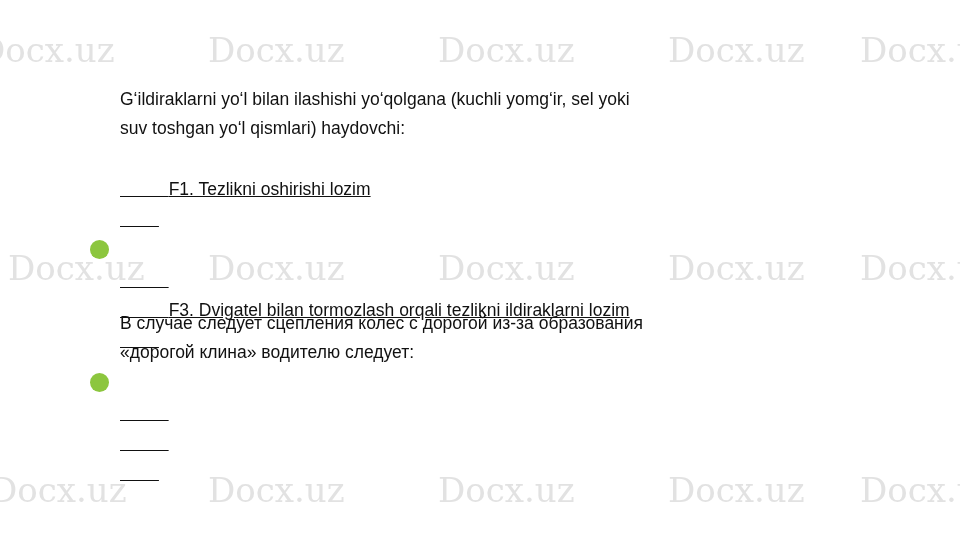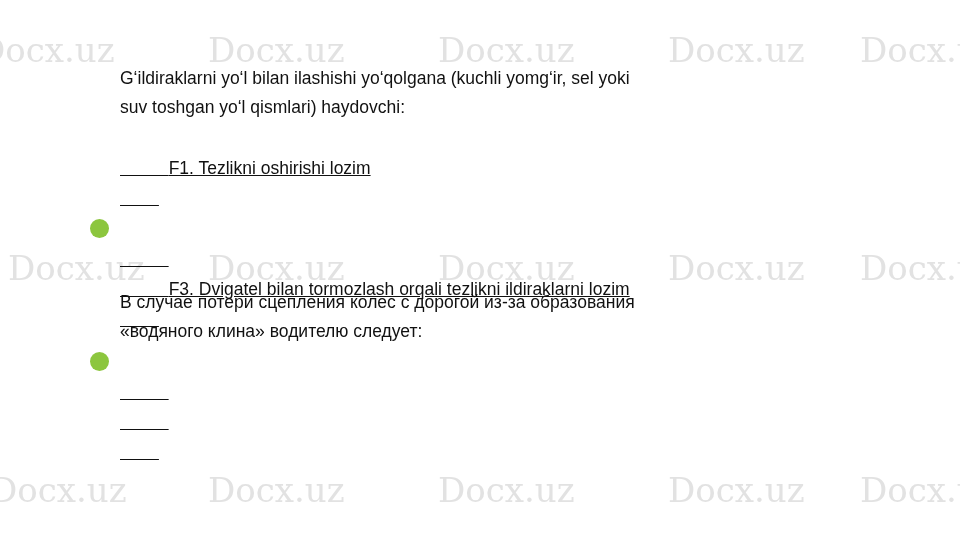--- a/index.html
+++ b/index.html
@@ -38,20 +38,21 @@
   }
   
   .content {
     position: relative;
     z-index: 2;
   }
   .block {
     position: absolute;
     left: 92px;
     width: 820px;
+    margin-top: 21px;
   }
   .block-uz { top: 64px; }
   .block-ru { top: 288px; }
 
   .line {
     position: relative;
     font-size: 17.5px;
     line-height: 30px;
     color: #111111;
     white-space: pre-wrap;
@@ -106,22 +107,22 @@
         </div>
         <div class="line">
           <span class="bullet-dot" style="background: rgb(140, 198, 62);"></span>
           <span>F3. Dvigatel bilan tormozlash orqali tezlikni ildiraklarni lozim</span>
         </div>
       </div>
     </div>
 
     <div class="block block-ru">
       <div class="question">
-        <div class="line wrap">В случае потери сцепления колес с дорогой из-за образования</div>
-        <div class="line wrap">«водяного клина» водителю следует:</div>
+        <div class="line wrap">В случае следует сцепления колес с дорогой из-за образования</div>
+        <div class="line wrap">«дорогой клина» водителю следует:</div>
       </div>
       <div class="answers">
         <div class="line">
           <span class="bullet-dot" style="background: rgb(140, 198, 62);"></span>
           
         </div>
       </div>
     </div>
 
   </div>

